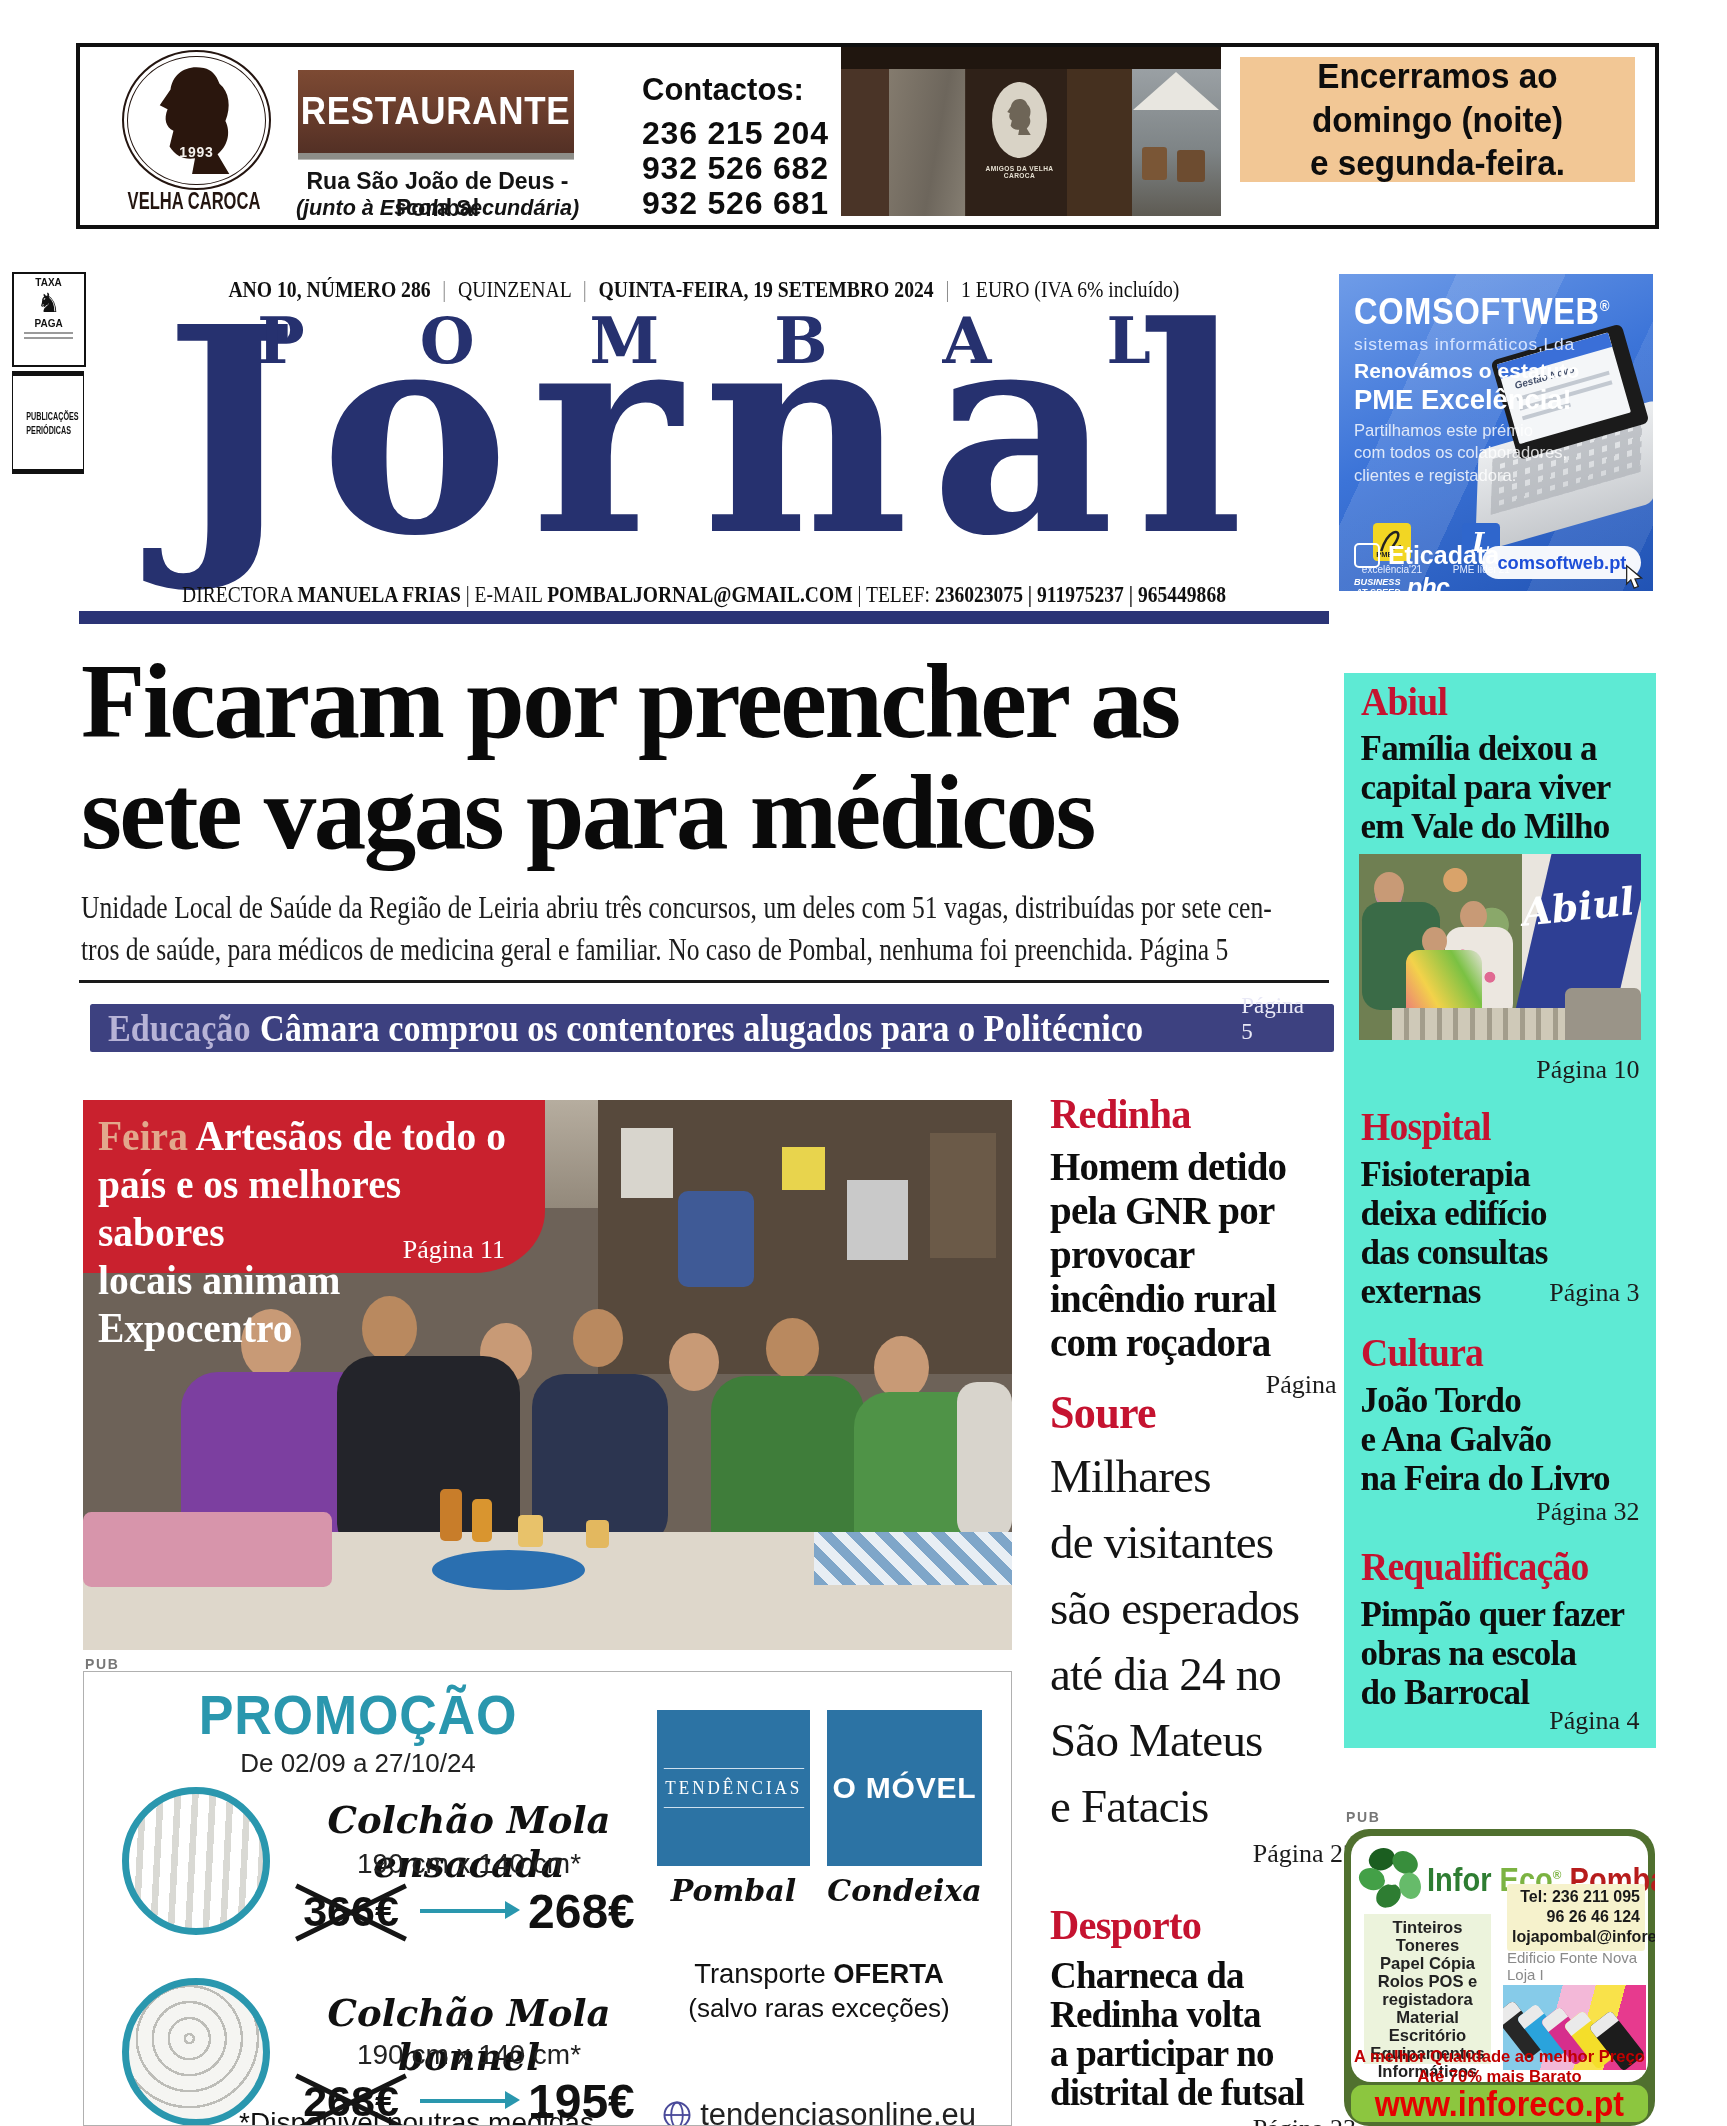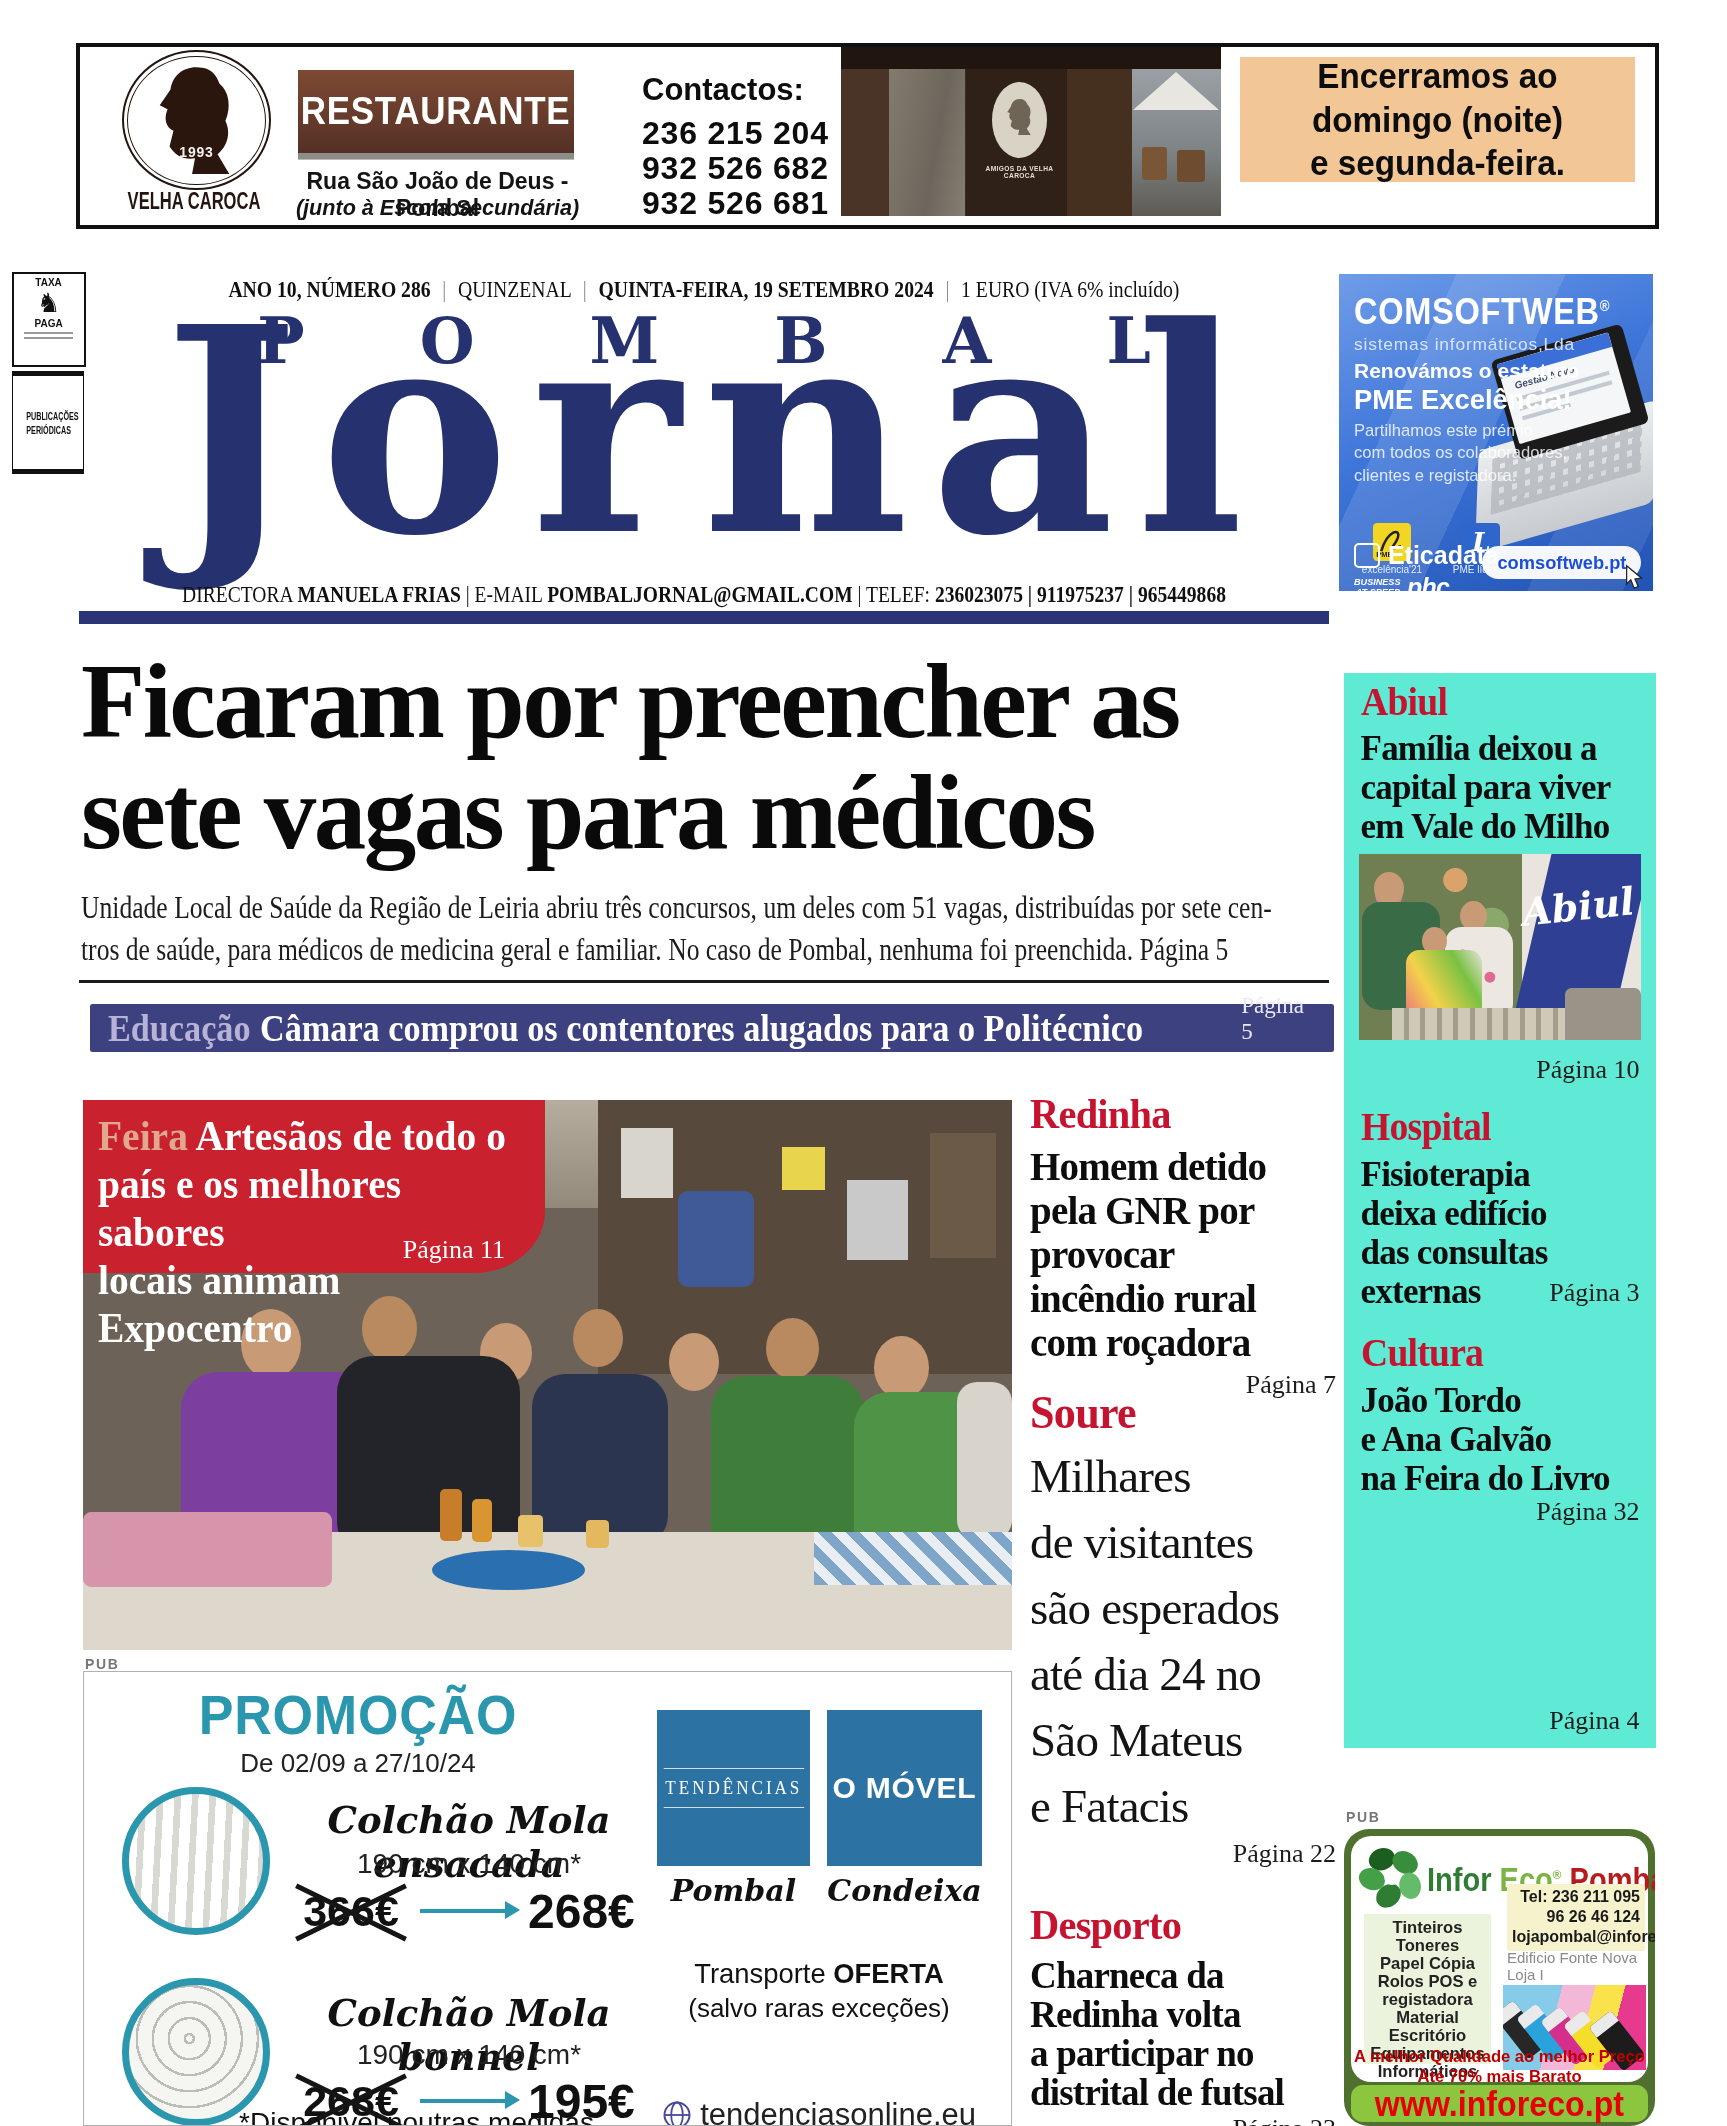--- a/index.html
+++ b/index.html
@@ -109,21 +109,21 @@
   
   .feira{left:83px;top:1100px;width:929px;height:550px;background:#6d6258;overflow:hidden;}
   .redbox{left:0;top:0;width:462px;height:173px;background:#c9212e;border-bottom-right-radius:71px 62px;
         padding:11.6px 0 0 15px;box-sizing:border-box;z-index:5;}
   .redbox .txt{font:700 42px/48px "Liberation Serif",serif;color:#fff;white-space:pre-line;transform:scaleX(.94);transform-origin:0 0;width:465px;}
   .redbox .k{color:#e2a88c;}
   .redbox .p{position:absolute;right:40px;top:135px;font:400 26px "Liberation Serif",serif;color:#fff;}
   .ph{position:absolute;}
 
   
-  .ncol{width:306px;}
+  .ncol{width:306px;margin-left:20px;}
   .kicker{font:700 43px/47px "Liberation Serif",serif;color:#c51330;letter-spacing:-0.8px;transform:scaleX(.94);transform-origin:0 50%;white-space:nowrap;}
   .ntitle{font:700 39px/44px "Liberation Serif",serif;color:#0d0d0d;letter-spacing:-0.8px;white-space:pre-line;margin-top:8.3px;}
   .ltitle{font:400 47px/66px "Liberation Serif",serif;color:#141414;letter-spacing:-0.8px;white-space:pre-line;margin-top:6.6px;}
   .dtitle{font:700 37px/39px "Liberation Serif",serif;color:#0d0d0d;letter-spacing:-0.8px;white-space:pre-line;margin-top:8.3px;}
   .pref{font:400 26px "Liberation Serif",serif;color:#1c1c1c;text-align:right;margin-top:5px;}
 
   
   .sidebar{left:1344px;top:673px;width:312px;height:1075px;background:#5eead4;}
   .sb{left:16.6px;width:279px;}
   .sb .kicker{font-size:40px;line-height:43px;}
@@ -460,20 +460,26 @@
     <div class="abs sb pref" style="top:600px;">Página 3</div>
 
     <div class="abs sb" style="top:658px;">
       <div class="kicker">Cultura</div>
       <div class="stitle">João Tordo
 e Ana Galvão
 na Feira do Livro</div>
     </div>
     <div class="abs sb pref" style="top:819px;">Página 32</div>
 
+    <div class="abs sb" style="top:872px;">
+      <div class="kicker">Requalificação</div>
+      <div class="stitle">Pimpão quer fazer
+obras na escola
+do Barrocal</div>
+    </div>
     <div class="abs sb pref" style="top:1028px;">Página 4</div>
   </div>
 
   <div class="abs publabel" style="left:85px;top:1656px;">PUB</div>
   <div class="abs publabel" style="left:1346px;top:1809px;">PUB</div>
 
   <div class="abs promo">
     <div class="abs title">PROMOÇÃO</div>
     <div class="abs dates">De 02/09 a 27/10/24</div>
 

